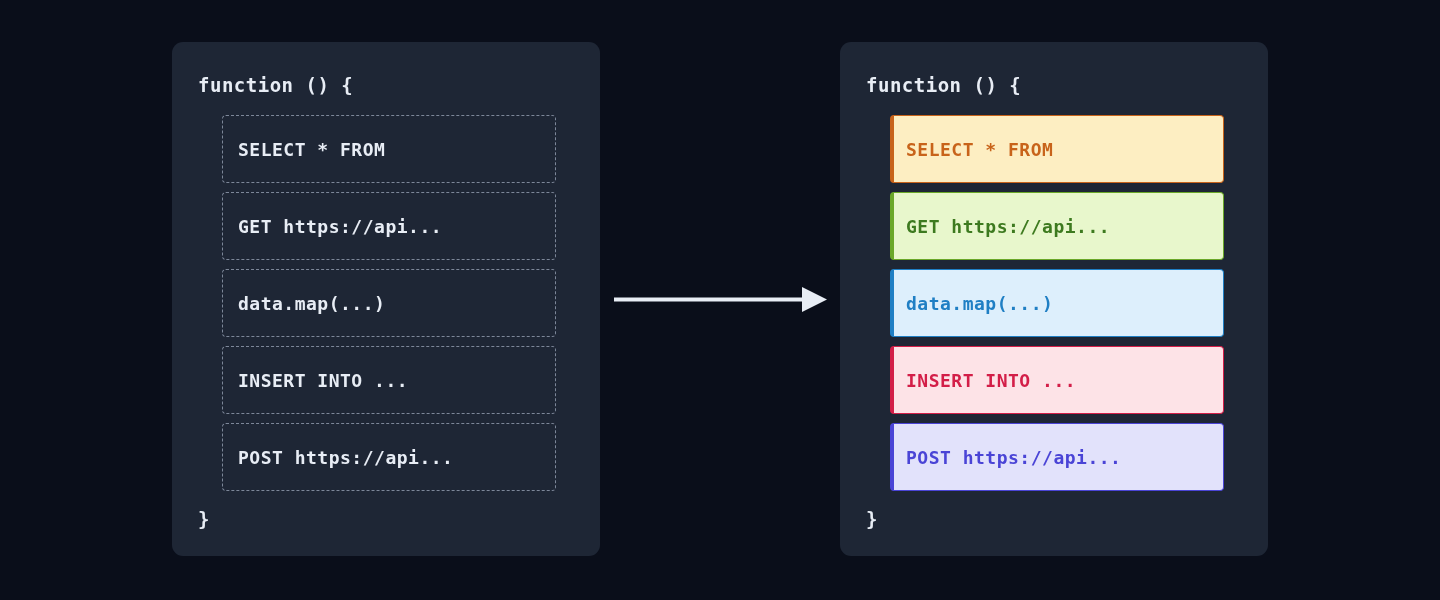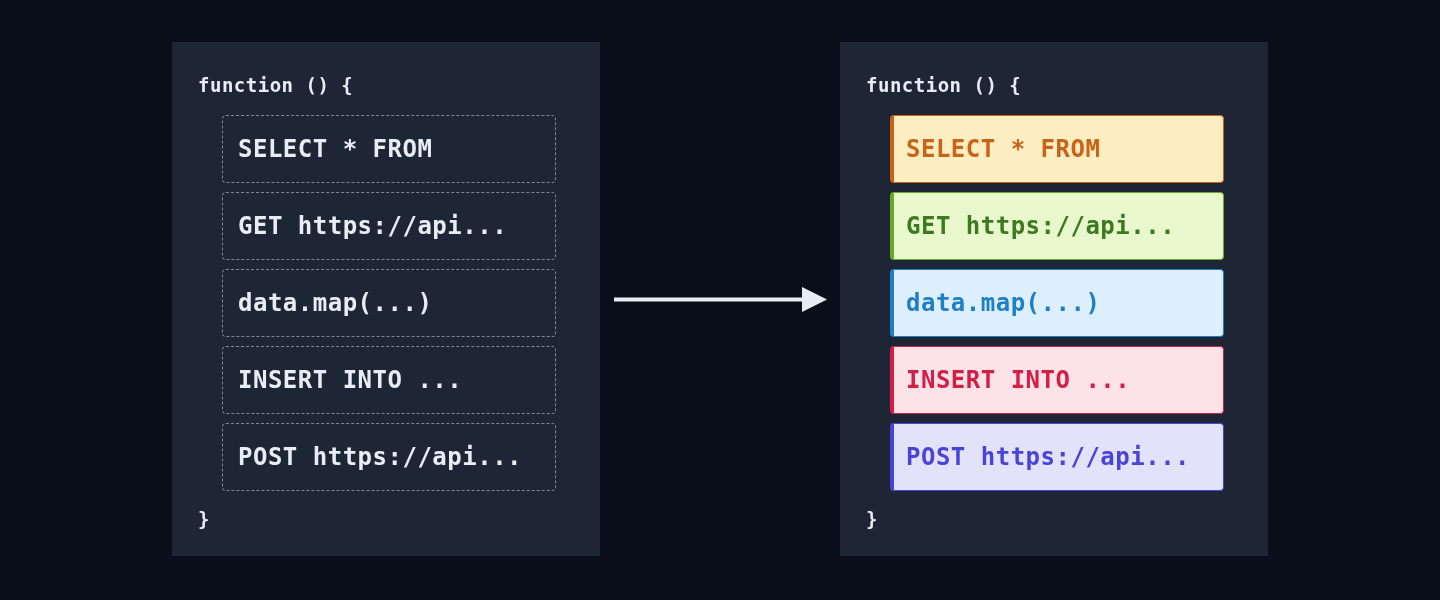--- a/index.html
+++ b/index.html
@@ -17,21 +17,21 @@
 
   .stage {
     position: absolute;
     inset: 0;
   }
 
   
   .panel {
     position: absolute;
     background: #1e2635;
-    border-radius: 0;
+    border-radius: 11px;
     box-sizing: border-box;
   }
   .panel-before { left: 172px; top: 42px; width: 428px; height: 514px; }
   .panel-after  { left: 840px; top: 42px; width: 428px; height: 514px; }
 
   .code-line {
     position: absolute;
     left: 26px;
     color: #e8edf5;
     font-size: 19px;
@@ -50,21 +50,21 @@
     width: 334px;
   }
   .row {
     box-sizing: border-box;
     height: 68px;
     margin-bottom: 9px;
     display: flex;
     align-items: center;
     padding-left: 15px;
     border-radius: 4px;
-    font-size: 24px;
+    font-size: 18px;
     font-weight: bold;
     letter-spacing: 0.5px;
     white-space: pre;
   }
 
   
   .row.plain {
     border: 1px dashed #7d8799;
     color: #e8edf5;
     background: transparent;

